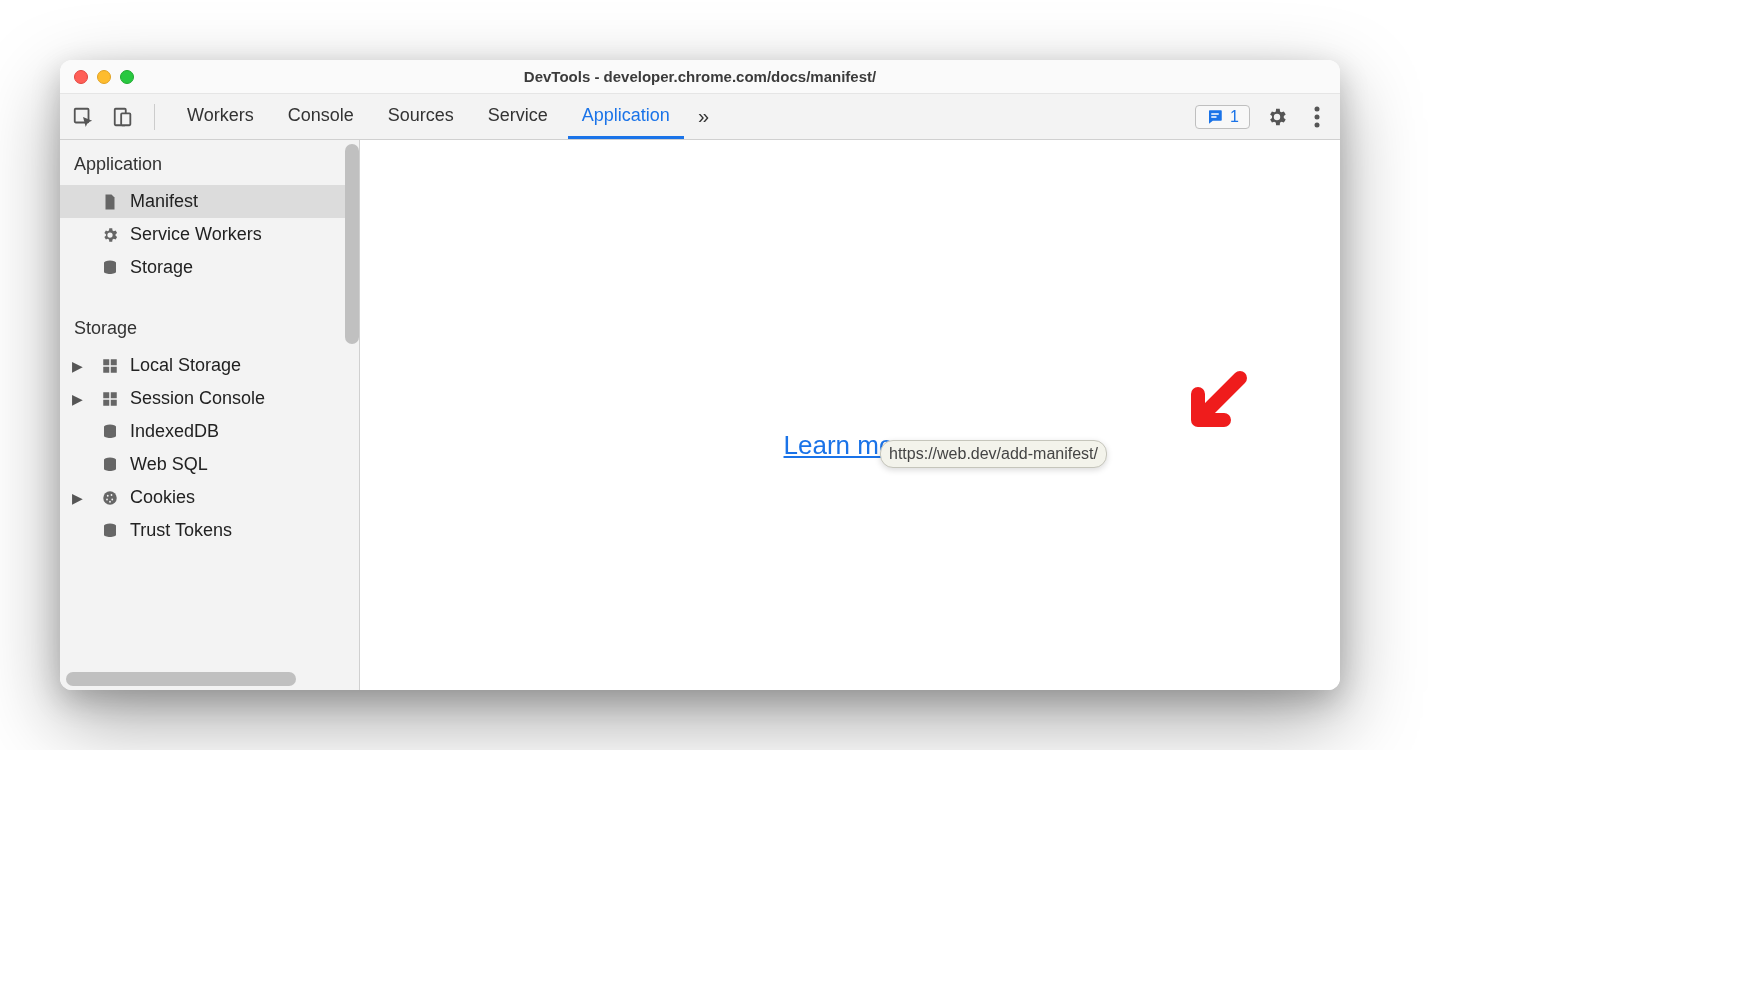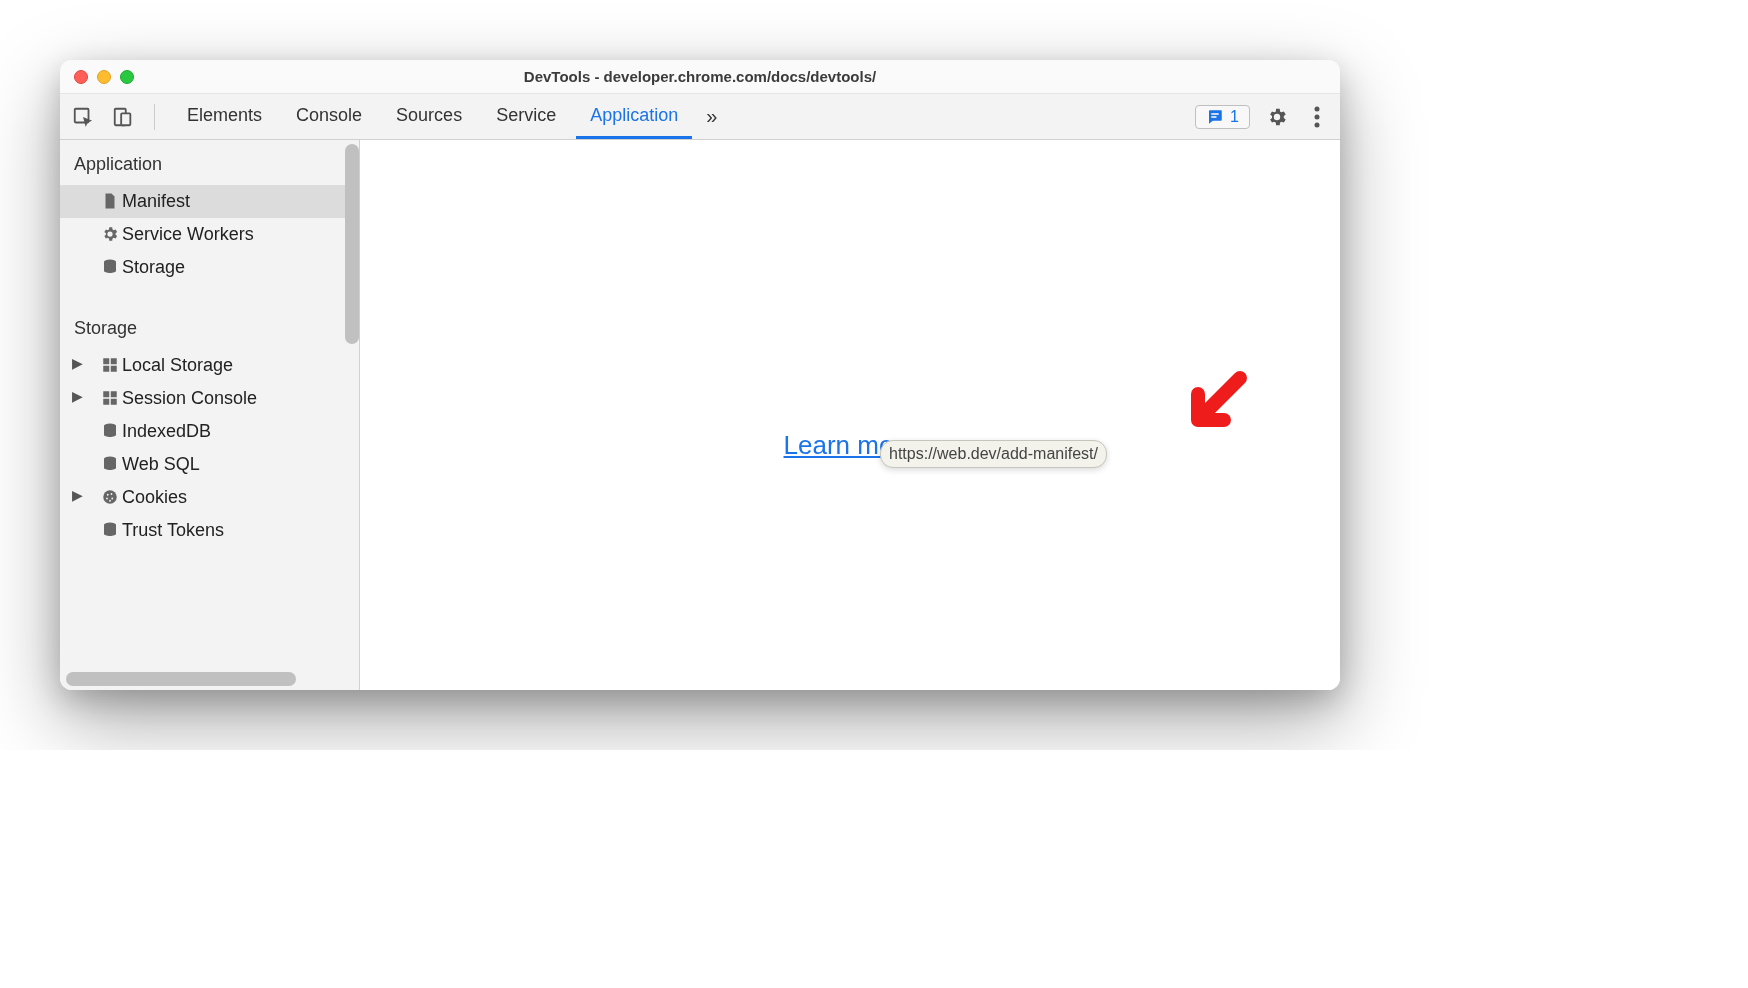--- a/index.html
+++ b/index.html
@@ -65,21 +65,21 @@
   }
   .content { flex: 1; display: flex; overflow: hidden; }
   .sidebar {
     width: 300px; background: #f3f3f3; border-right: 1px solid #d0d0d0;
     position: relative; overflow: hidden;
   }
   .section-title {
     font-size: 18px; color: #333; padding: 14px 14px 10px;
   }
   .tree-item {
-    display: flex; align-items: flex-start; gap: 2px;
+    display: flex; align-items: center; gap: 10px;
     padding: 6px 8px 6px 40px; font-size: 18px; color: #222;
     cursor: pointer;
   }
   .tree-item.selected { background: #dcdcdc; }
   .tree-item .chev { position: absolute; left: 12px; color: #555; font-size: 14px; }
   .tree-item.has-chev { position: relative; }
   .icon { width: 20px; height: 20px; display:inline-flex; align-items:center; justify-content:center; color:#555; }
   .main { flex: 1; position: relative; background: #fff; }
   .empty-state {
     position: absolute; inset: 0;
@@ -113,40 +113,40 @@
 <body>
 
 <div class="window">
 
   <div class="titlebar">
     <div class="traffic-lights">
       <div class="dot red"></div>
       <div class="dot yellow"></div>
       <div class="dot green"></div>
     </div>
-    <div class="window-title">DevTools - developer.chrome.com/docs/devtools/</div>
+    <div class="window-title">DevTools - developer.chrome.com/docs/manifest/</div>
   </div>
 
   <div class="toolbar">
     <div class="icon-btn">
       <svg width="22" height="22" viewBox="0 0 24 24" fill="none" stroke="currentColor" stroke-width="2">
         <rect x="3" y="3" width="15" height="15" rx="1"></rect>
         <path d="M12 12 L22 16 L17 18 L15 23 Z" fill="currentColor" stroke="none"></path>
       </svg>
     </div>
     <div class="icon-btn">
       <svg width="22" height="22" viewBox="0 0 24 24" fill="none" stroke="currentColor" stroke-width="2">
         <rect x="3" y="3" width="12" height="18" rx="1"></rect>
         <rect x="10" y="8" width="10" height="13" rx="1" fill="#f3f3f3"></rect>
       </svg>
     </div>
     <div class="divider"></div>
 
     <div class="tabs">
-      <div class="tab">Elements</div>
+      <div class="tab">Workers</div>
       <div class="tab">Console</div>
       <div class="tab">Sources</div>
       <div class="tab">Service</div>
       <div class="tab active">Application</div>
       <div class="overflow">»</div>
     </div>
 
     <div class="right-controls">
       <div class="badge-btn">
         <svg width="18" height="18" viewBox="0 0 24 24" fill="#1a73e8">

